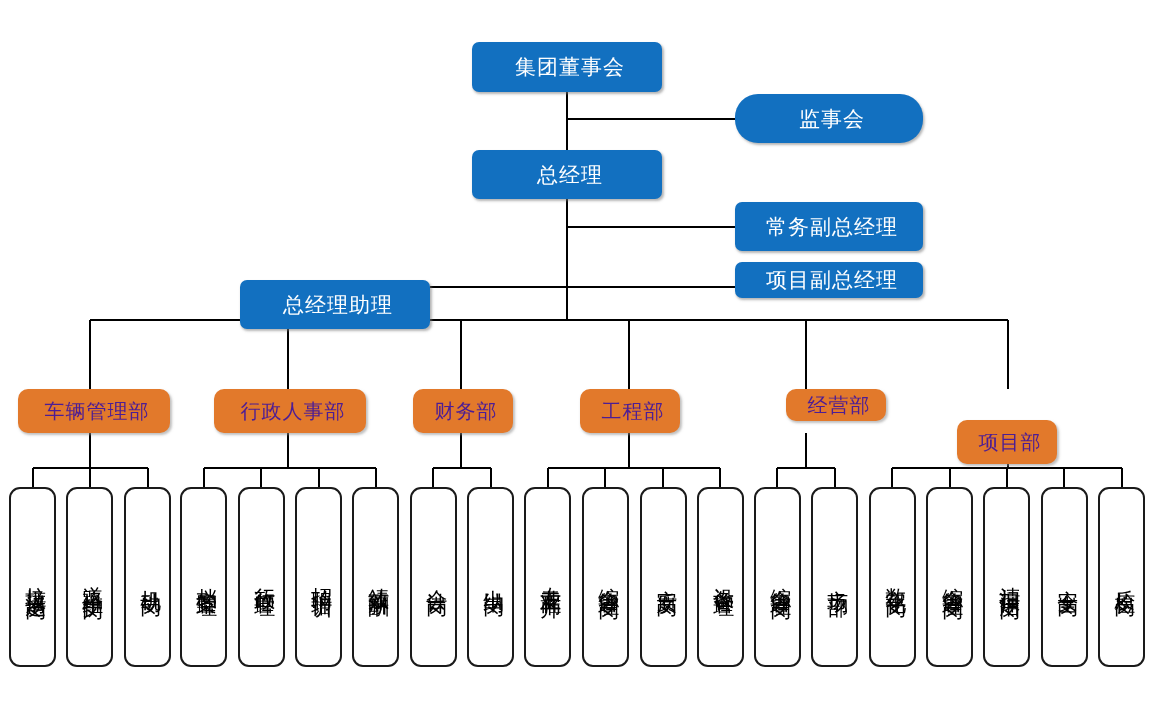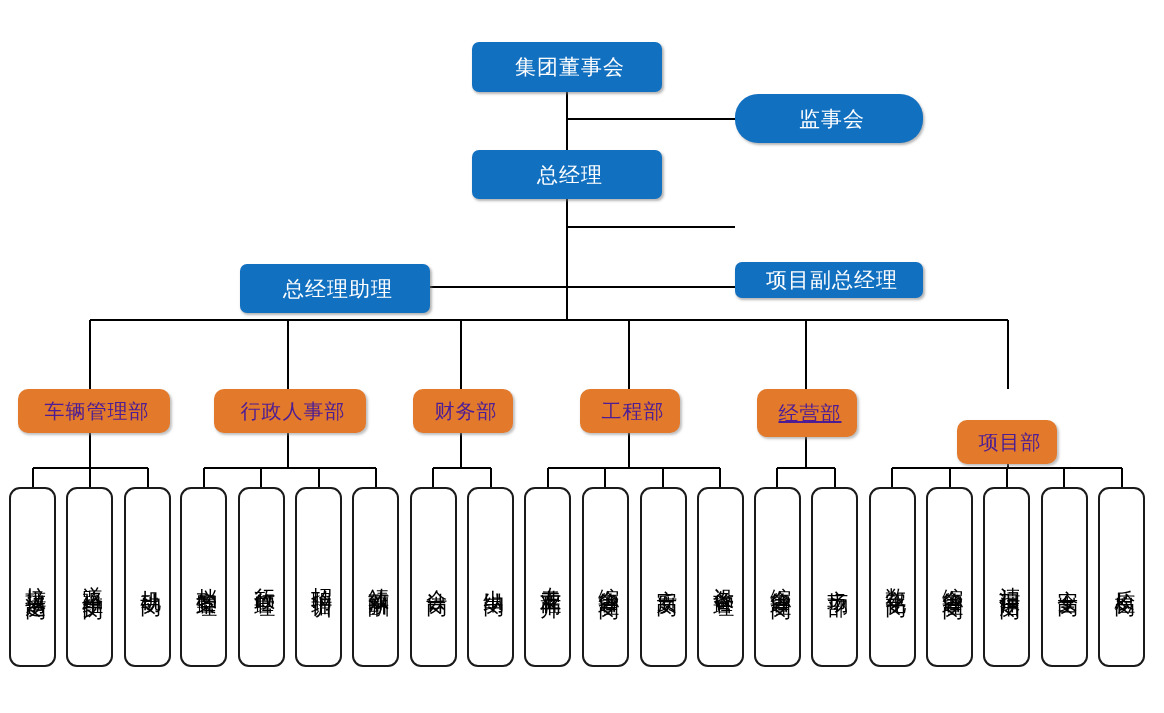--- a/index.html
+++ b/index.html
@@ -145,22 +145,25 @@
   </div>
 
   <div class="node blue" style="left:735px;top:94px;width:188px;height:49px;border-radius:23px;">
     <span>监事会</span>
   </div>
 
   <div class="node blue" style="left:472px;top:150px;width:190px;height:49px;">
     <span>总经理</span>
   </div>
 
-
-  <div class="node blue" style="left:240px;top:264px;width:190px;height:49px;">
+  <div class="node blue" style="left:735px;top:202px;width:188px;height:49px;">
+    <span>常务副总经理</span>
+  </div>
+
+  <div class="node blue" style="left:240px;top:280px;width:190px;height:49px;">
     <span>总经理助理</span>
   </div>
 
   <div class="node blue" style="left:735px;top:262px;width:188px;height:36px;">
     <span>项目副总经理</span>
   </div>
 
   <div class="node orange" style="left:18px;top:389px;width:152px;height:44px;">
     <span>车辆管理部</span>
   </div>
@@ -170,21 +173,21 @@
   </div>
 
   <div class="node orange" style="left:413px;top:389px;width:100px;height:44px;">
     <span>财务部</span>
   </div>
 
   <div class="node orange" style="left:580px;top:389px;width:100px;height:44px;">
     <span>工程部</span>
   </div>
 
-  <div class="node orange" style="left:757px;top:389px;width:100px;height:48px;text-decoration:underline;">
+  <div class="node orange" style="left:786px;top:389px;width:100px;height:32px;">
     <span>经营部</span>
   </div>
 
   <div class="node orange" style="left:957px;top:389px;width:100px;height:44px;margin-top:31px;">
     <span>项目部</span>
   </div>
 
   <div class="node leaf" style="left:9px;top:487px;width:47px;height:180px;">
     <span>垃圾清运岗</span>
   </div>

